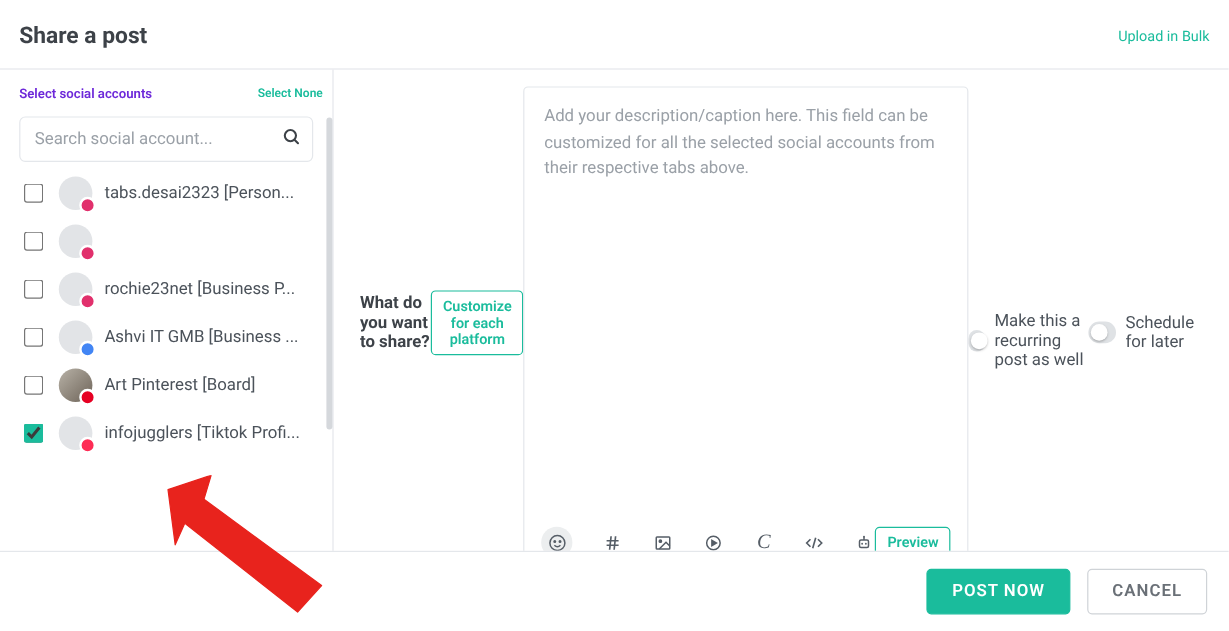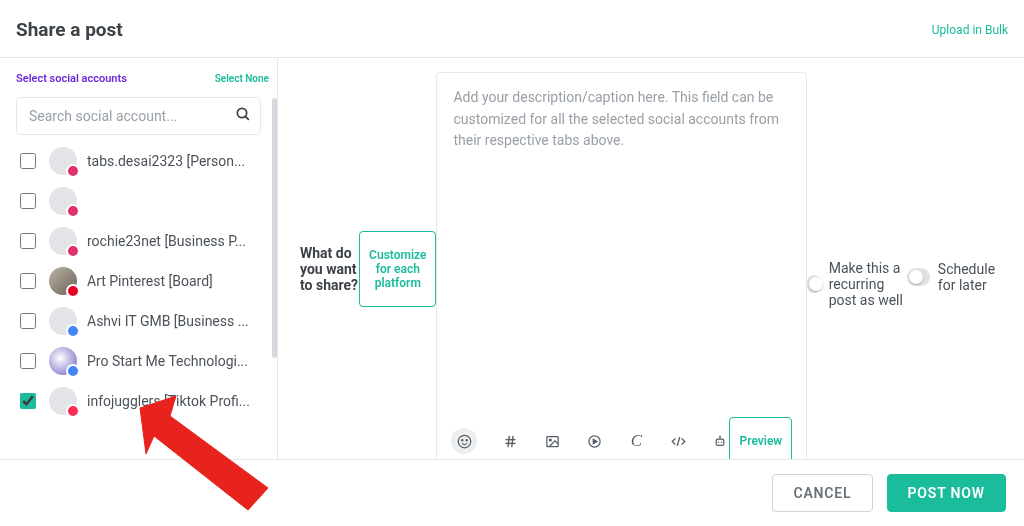--- a/index.html
+++ b/index.html
@@ -40,21 +40,21 @@
   .avatar .badge{position:absolute;right:-3px;bottom:-3px;width:14px;height:14px;border-radius:50%;border:2px solid #fff}
   .badge.ig{background:#e1306c}
   .badge.gb{background:#4285f4}
   .badge.pn{background:#e60023}
   .badge.tk{background:#fe2c55}
   .acct-label{font-size:14px;color:#4b525a;white-space:nowrap;overflow:hidden;text-overflow:ellipsis;flex:1}
   .scroll-thumb{position:absolute;right:0;top:40px;width:5px;height:260px;background:#d5d8dc;border-radius:3px}
   
   .right-head{display:flex;align-items:center;justify-content:space-between;margin-bottom:12px}
   .right-head .ttl{font-size:14px;font-weight:700;color:#3d4248}
-  .chip-btn{border:1px solid var(--teal);color:var(--teal);background:#fff;border-radius:4px;font-size:12px;font-weight:600;padding:16px 9px;cursor:pointer}
+  .chip-btn{border:1px solid var(--teal);color:var(--teal);background:#fff;border-radius:4px;font-size:12px;font-weight:600;padding:5px 9px;cursor:pointer}
   .editor{border:1px solid var(--border);border-radius:4px;display:flex;flex-direction:column;min-height:198px}
   .editor-text{flex:1;padding:14px 16px;font-size:14px;color:#9aa0a7;line-height:1.55}
   .editor-bar{display:flex;align-items:center;justify-content:space-between;padding:8px 14px 12px 14px}
   .tb-icons{display:flex;align-items:center;gap:24px;color:#565e67}
   .tb-icons .circ{width:26px;height:26px;border-radius:50%;background:#eceeef;display:flex;align-items:center;justify-content:center}
   .tb-icons span{display:inline-flex;align-items:center;justify-content:center;width:18px;height:18px;cursor:pointer;font-size:15px}
   
   .toggle-row{display:flex;align-items:center;gap:8px;margin-top:18px}
   .toggle{width:36px;height:18px;border-radius:10px;background:#dfe2e5;position:relative;cursor:pointer}
   .toggle::after{content:"";position:absolute;left:2px;top:2px;width:14px;height:14px;border-radius:50%;background:#fff;box-shadow:0 1px 2px rgba(0,0,0,.25)}
@@ -114,41 +114,34 @@
       <div class="acct-item">
         <input type="checkbox" style="">
         <span class="avatar">
             <span class="badge ig"></span>
           </span>
         <span class="acct-label">rochie23net [Business P...</span>
       </div>
 
       <div class="acct-item">
         <input type="checkbox" style="">
+        <span class="avatar">
+            <span class="badge gb"></span>
+          </span>
+        <span class="acct-label">Ashvi IT GMB [Business ...</span>
+      </div>
+
+      <div class="acct-item">
+        <input type="checkbox" style="">
         <span class="avatar img1">
             <span class="badge pn"></span>
           </span>
         <span class="acct-label">Art Pinterest [Board]</span>
       </div>
 
-      <div class="acct-item">
-        <input type="checkbox" style="">
-        <span class="avatar">
-            <span class="badge gb"></span>
-          </span>
-        <span class="acct-label">Ashvi IT GMB [Business ...</span>
-      </div>
-
-      <div class="acct-item">
-        <input type="checkbox" style="">
-        <span class="avatar img2">
-            <span class="badge gb"></span>
-          </span>
-        <span class="acct-label">Pro Start Me Technologi...</span>
-      </div>
 
       <div class="acct-item">
         <input type="checkbox" checked="" style="">
         <span class="avatar">
             <span class="badge tk"></span>
           </span>
         <span class="acct-label">infojugglers [Tiktok Profi...</span>
       </div>
 
     </div>
@@ -222,22 +215,22 @@
     </div>
 
     <div class="toggle-row" style="margin-top:4px">
       <span class="toggle"></span>
       <span class="toggle-label">Schedule for later</span>
     </div>
   </div>
 </div>
 
 <div class="footer">
+  <button class="btn primary">POST NOW</button>
   <button class="btn cancel">CANCEL</button>
-  <button class="btn primary">POST NOW</button>
 </div>
 
 <div class="arrow-overlay">
   <svg width="160" height="120" viewBox="0 0 160 120">
     <defs></defs>
     <g fill="#e8231d" stroke="#e8231d" stroke-linejoin="round">
       <polygon points="12,12 48,0 42,20 140,92 120,114 26,40 18,58"></polygon>
     </g>
   </svg>
 </div>

